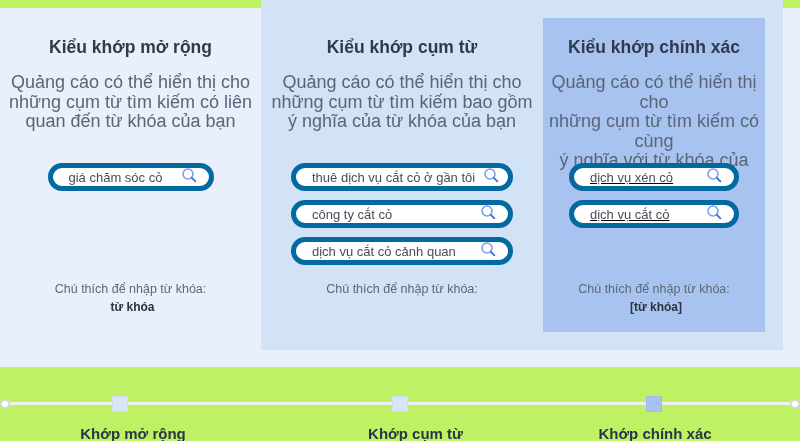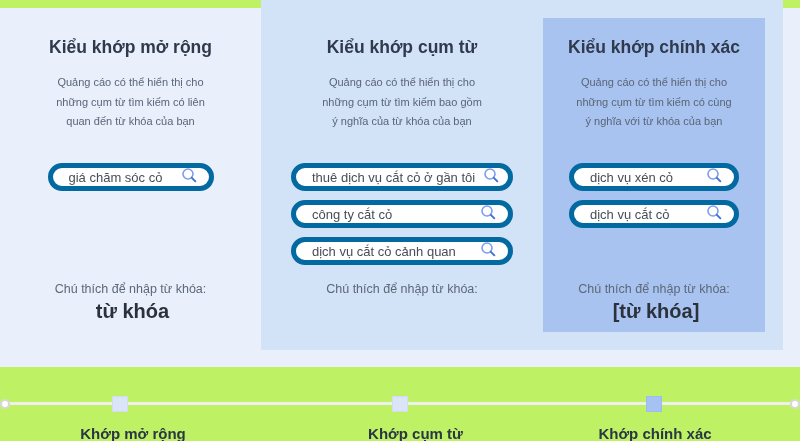--- a/index.html
+++ b/index.html
@@ -44,21 +44,21 @@
     text-align: center;
     font-size: 17.5px;
     font-weight: bold;
     color: #2f3a4d;
     line-height: 22px;
   }
   .col-desc {
     position: absolute;
     top: 73px; left: 0; right: 0;
     text-align: center;
-    font-size: 11px;
+    font-size: 18px;
     color: #5a6577;
     line-height: 19.5px;
   }
   .col-desc span { display: block; }
 
   .pills {
     position: absolute;
     top: 163px; left: 0; right: 0;
     display: flex;
     flex-direction: column;
@@ -70,40 +70,40 @@
     background: #ffffff;
     border: 5px solid #0369a1;
     border-radius: 14px;
     display: flex;
     align-items: center;
     justify-content: space-between;
     padding: 0 11px 0 16px;
   }
   .pill-1 { width: 166px; }
   .pill-2 { width: 222px; }
-  .pill-3 { width: 170px; }
+  .pill-3 { width: 170px; text-decoration: underline; }
   .pill-text {
     font-size: 13px;
     color: #474d57;
     white-space: nowrap;
   }
   .pill .mag { flex: 0 0 auto; margin-left: 8px; }
 
   .col-note {
     position: absolute;
     top: 282px; left: 0; right: 0;
     text-align: center;
     font-size: 12.5px;
     color: #5d6878;
   }
   .col-annotation {
     position: absolute;
     top: 300px; left: 4px; right: 0;
     text-align: center;
-    font-size: 20px;
+    font-size: 12px;
     font-weight: bold;
     color: #2b323e;
   }
 
   
   .timeline { position: absolute; left: 0; top: 8px; width: 660px; height: 441px; pointer-events: none; }
   .track {
     position: absolute;
     left: 5px; top: 394px;
     width: 790px; height: 3px;

